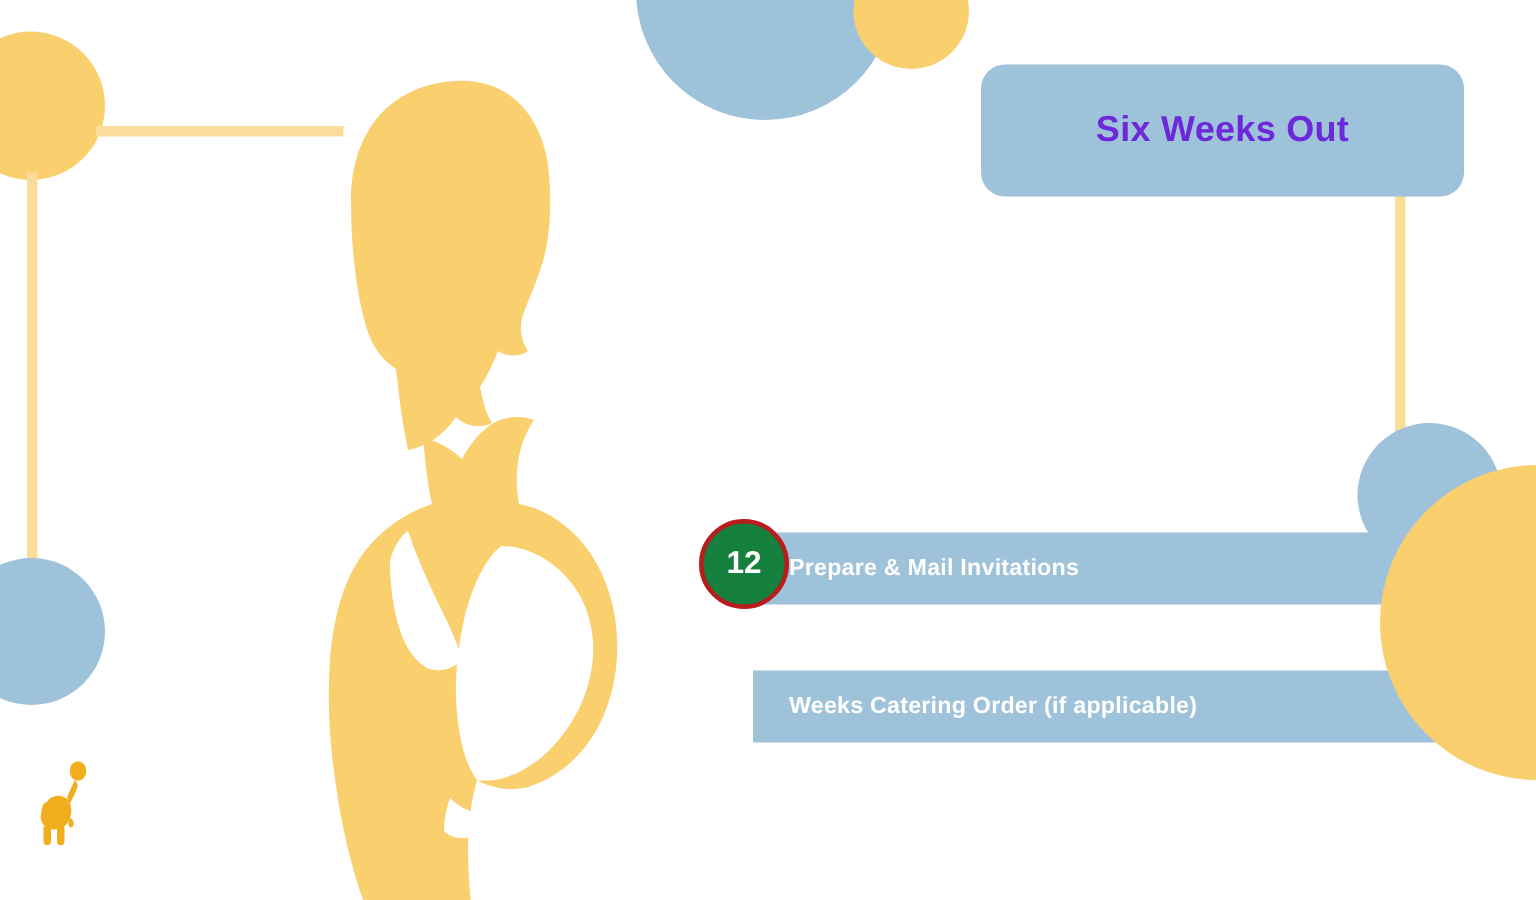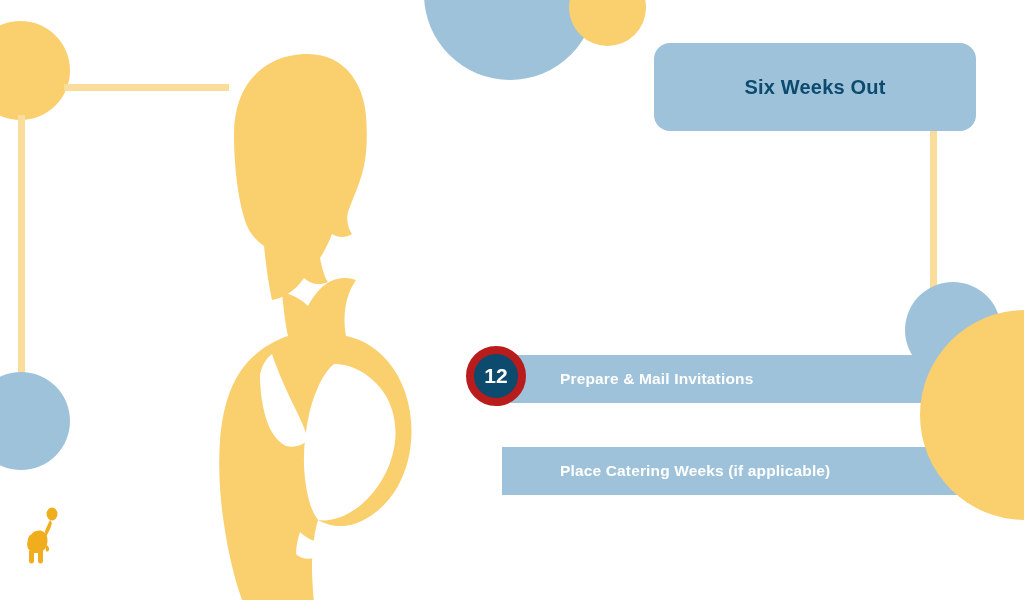--- a/index.html
+++ b/index.html
@@ -106,22 +106,22 @@
     top: 43px;
     width: 322px;
     height: 88px;
     background: #9ec2da;
     border-radius: 16px;
     display: flex;
     align-items: center;
     justify-content: center;
   }
   #title-text {
-    color: #0c4a6e;
-    font-size: 20px;
+    color: #6d28d9;
+    font-size: 24px;
     font-weight: bold;
     letter-spacing: 0.2px;
     text-align: center;
     white-space: nowrap;
   }
   
   #silhouette {
     position: absolute;
     left: 196px;
     top: 42px;
@@ -149,32 +149,32 @@
     display: flex;
     align-items: center;
   }
   .task-bar.len-1 { width: 468px; }
   .task-bar.len-2 { width: 484px; }
   .task-label {
     color: #ffffff;
     font-size: 15.5px;
     font-weight: bold;
     letter-spacing: 0.15px;
-    margin-left: 58px;
+    margin-left: 24px;
     white-space: nowrap;
   }
   .task-badge {
     position: absolute;
     left: 0;
     top: -9px;
     width: 60px;
     height: 60px;
     border-radius: 50%;
-    background: #0c4a6e;
-    border: 8px solid #b91c1c;
+    background: #15803d;
+    border: 3px solid #b91c1c;
     box-sizing: border-box;
     display: flex;
     align-items: center;
     justify-content: center;
   }
   .task-number {
     color: #ffffff;
     font-size: 21px;
     font-weight: bold;
   }
@@ -277,21 +277,21 @@
       <div class="task-bar len-1">
         <span class="task-label">Prepare &amp; Mail Invitations</span>
       </div>
       <div class="task-badge">
         <span class="task-number">12</span>
       </div>
     </div>
 
     <div class="task-row">
       <div class="task-bar len-2">
-        <span class="task-label">Place Catering Weeks (if applicable)</span>
+        <span class="task-label">Weeks Catering Order (if applicable)</span>
       </div>
     </div>
   </div>
 
   <div class="circle" id="c-right-yellow"></div>
 
   <div id="title-card">
     <span id="title-text">Six Weeks Out</span>
   </div>
 

